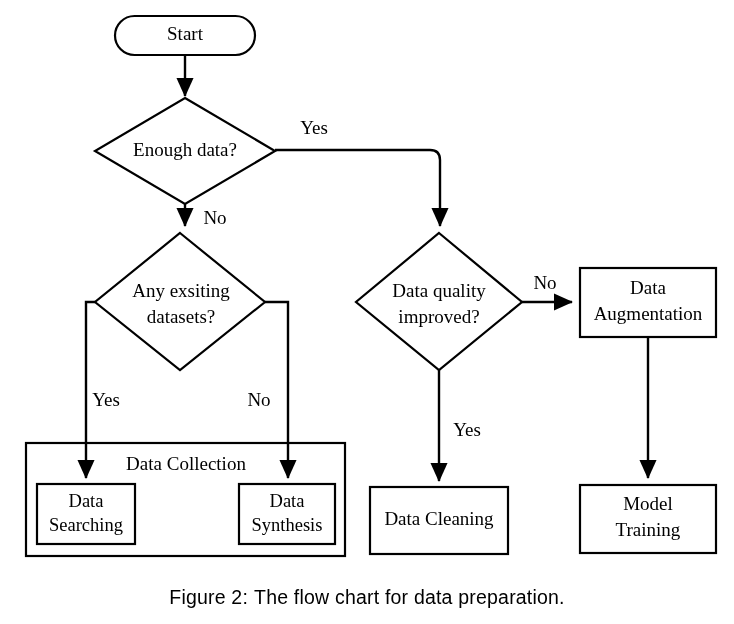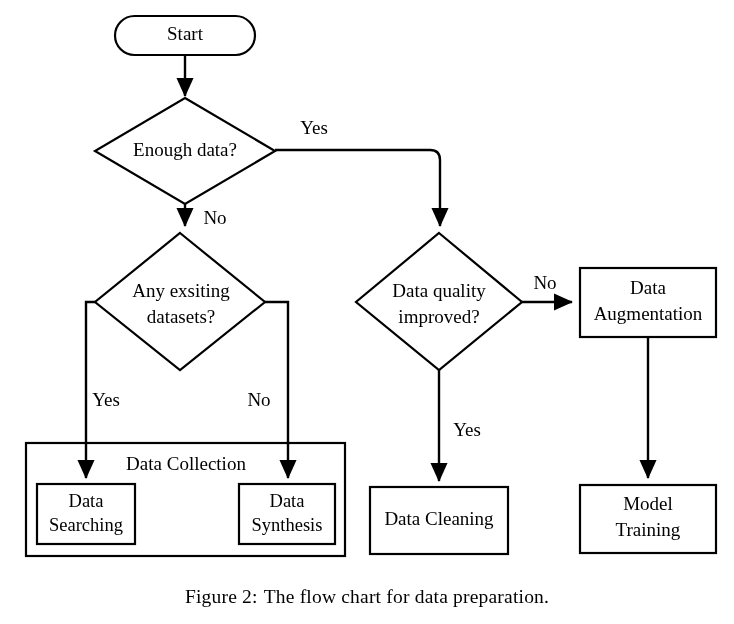--- a/index.html
+++ b/index.html
@@ -67,21 +67,21 @@
     fill: #000000;
     text-anchor: middle;
     dominant-baseline: middle;
   }
   #figure-caption {
     position: absolute;
     left: 0;
     top: 586px;
     width: 734px;
     text-align: center;
-    font-family: Liberation Serif, serif;
+    font-family: Liberation Sans, sans-serif;
     font-size: 19.5px;
     color: #000000;
     letter-spacing: 0.2px;
   }
   .caption-gap {
     display: inline-block;
     width: 6px;
   }
 </style>
 </head>

